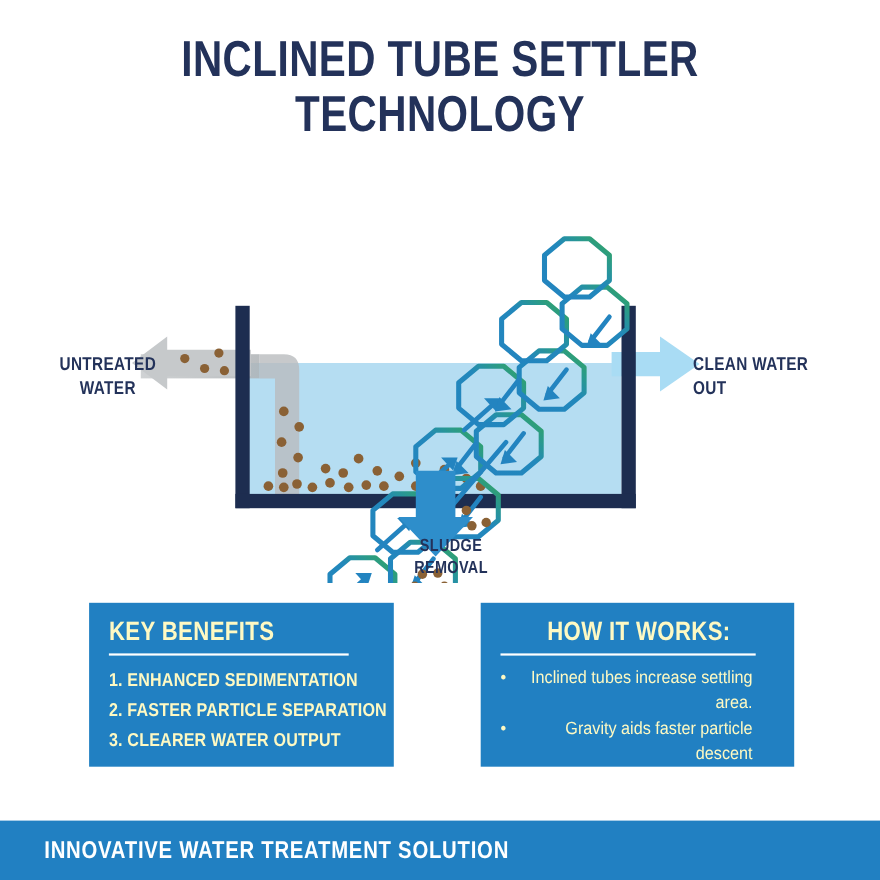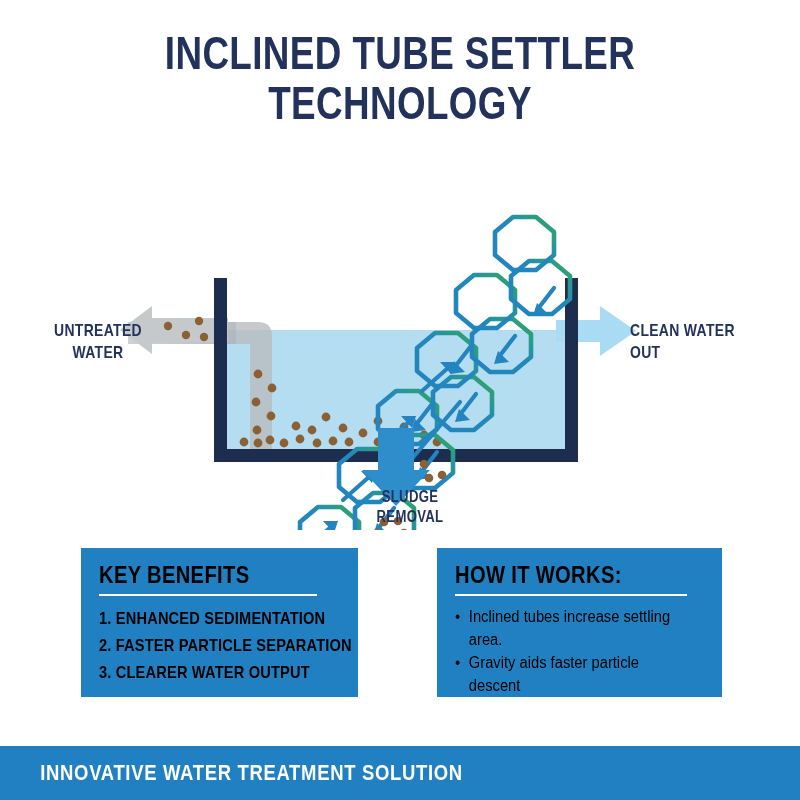--- a/index.html
+++ b/index.html
@@ -41,25 +41,25 @@
   }
   #untreated-label{left:18px;top:320px;width:160px;text-align:center;transform-origin:center top;}
   #clean-label{left:630px;top:320px;width:170px;text-align:left;transform-origin:left top;}
   #sludge-label{left:310px;top:487px;width:200px;text-align:center;transform-origin:center top;
                 font-size:16px;line-height:20px;}
 
   
   .info-box{
     position:absolute;
     background:#2180c2;
-    color:#000000;
+    color:#fef9c3;
     box-sizing:border-box;
   }
   #box-benefits{left:81px;top:548px;width:277px;height:149px;padding:14px 18px 0 18px;}
-  #box-how{left:437px;top:548px;width:285px;height:149px;padding:14px 18px 0 18px;}
+  #box-how{left:437px;top:548px;width:285px;height:149px;padding:14px 18px 0 18px;text-align:right;}
 
   .box-head{
     font-weight:700;
     font-size:24px;
     line-height:26px;
     letter-spacing:0.4px;
     transform:scaleX(0.84);
     transform-origin:left top;
     white-space:nowrap;
   }

